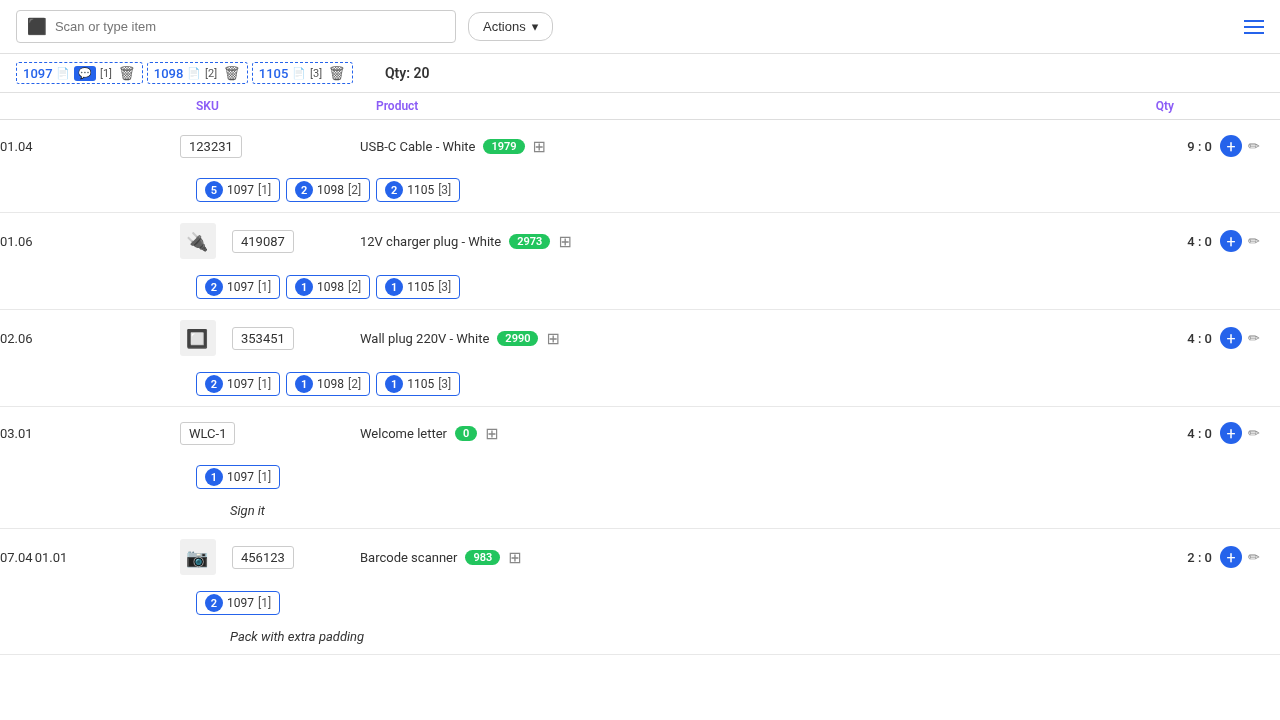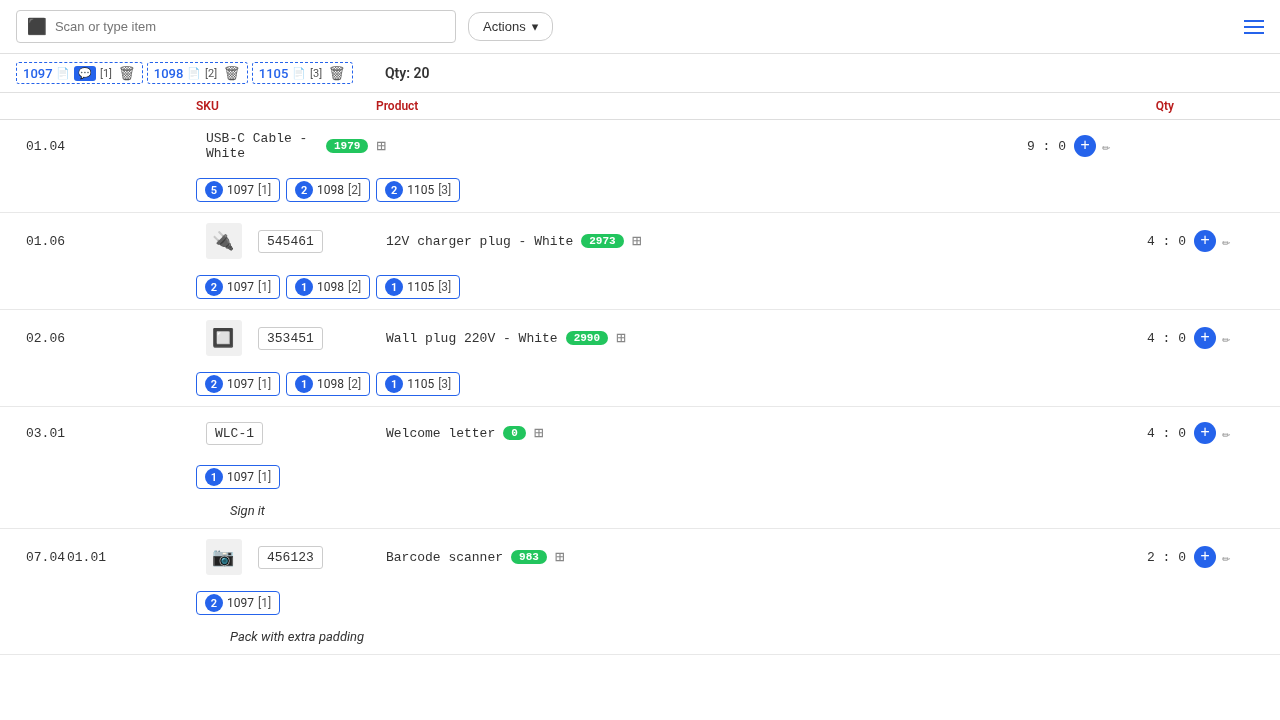--- a/index.html
+++ b/index.html
@@ -107,35 +107,34 @@
       color: #333;
     }
 
     .table-header {
       display: grid;
       grid-template-columns: 180px 180px 1fr 120px 60px;
       padding: 6px 16px;
       background: #fff;
       border-bottom: 1px solid #ddd;
       font-size: 12px;
-      color: #b91c1c;
+      color: #8b5cf6;
       font-weight: 600;
     }
 
     .product-row {
       border-bottom: 1px solid #e8e8e8;
     }
 
     .product-main {
       display: grid;
       grid-template-columns: 180px 180px 1fr 120px 60px;
-      padding: 10px 26px;
+      padding: 10px 0;
       align-items: center;
       min-height: 52px;
-      font-family: Liberation Mono, monospace;
     }
 
     .location-cell {
       font-size: 13px;
       color: #333;
       display: flex;
       align-items: center;
     }
     .location-dual {
       display: flex;
@@ -322,20 +321,24 @@
   <div style="text-align:right;padding-right:30px;">Qty</div>
   <div></div>
 </div>
 
 <div id="product-rows">
     <div class="product-row">
     <div class="product-main">
       <div class="location-cell">
           <span>01.04</span>
         </div>
+      <div class="sku-img-cell">
+
+        <span class="sku-box">123231</span>
+      </div>
       <div class="product-info">
         <span class="product-name">USB-C Cable - White</span>
         <span class="product-badge">1979</span>
         <span class="add-icon">⊞</span>
       </div>
       <div class="qty-cell" style="text-align:right;padding-right:8px;">9 : 0</div>
       <div class="row-actions">
         <div class="plus-circle">+</div>
         <span class="edit-icon">✏</span>
       </div>
@@ -359,21 +362,21 @@
       </div>
 
   </div>
     <div class="product-row">
     <div class="product-main">
       <div class="location-cell">
           <span>01.06</span>
         </div>
       <div class="sku-img-cell">
         <div class="product-image">🔌</div>
-        <span class="sku-box">545461</span>
+        <span class="sku-box">419087</span>
       </div>
       <div class="product-info">
         <span class="product-name">12V charger plug - White</span>
         <span class="product-badge">2973</span>
         <span class="add-icon">⊞</span>
       </div>
       <div class="qty-cell" style="text-align:right;padding-right:8px;">4 : 0</div>
       <div class="row-actions">
         <div class="plus-circle">+</div>
         <span class="edit-icon">✏</span>

